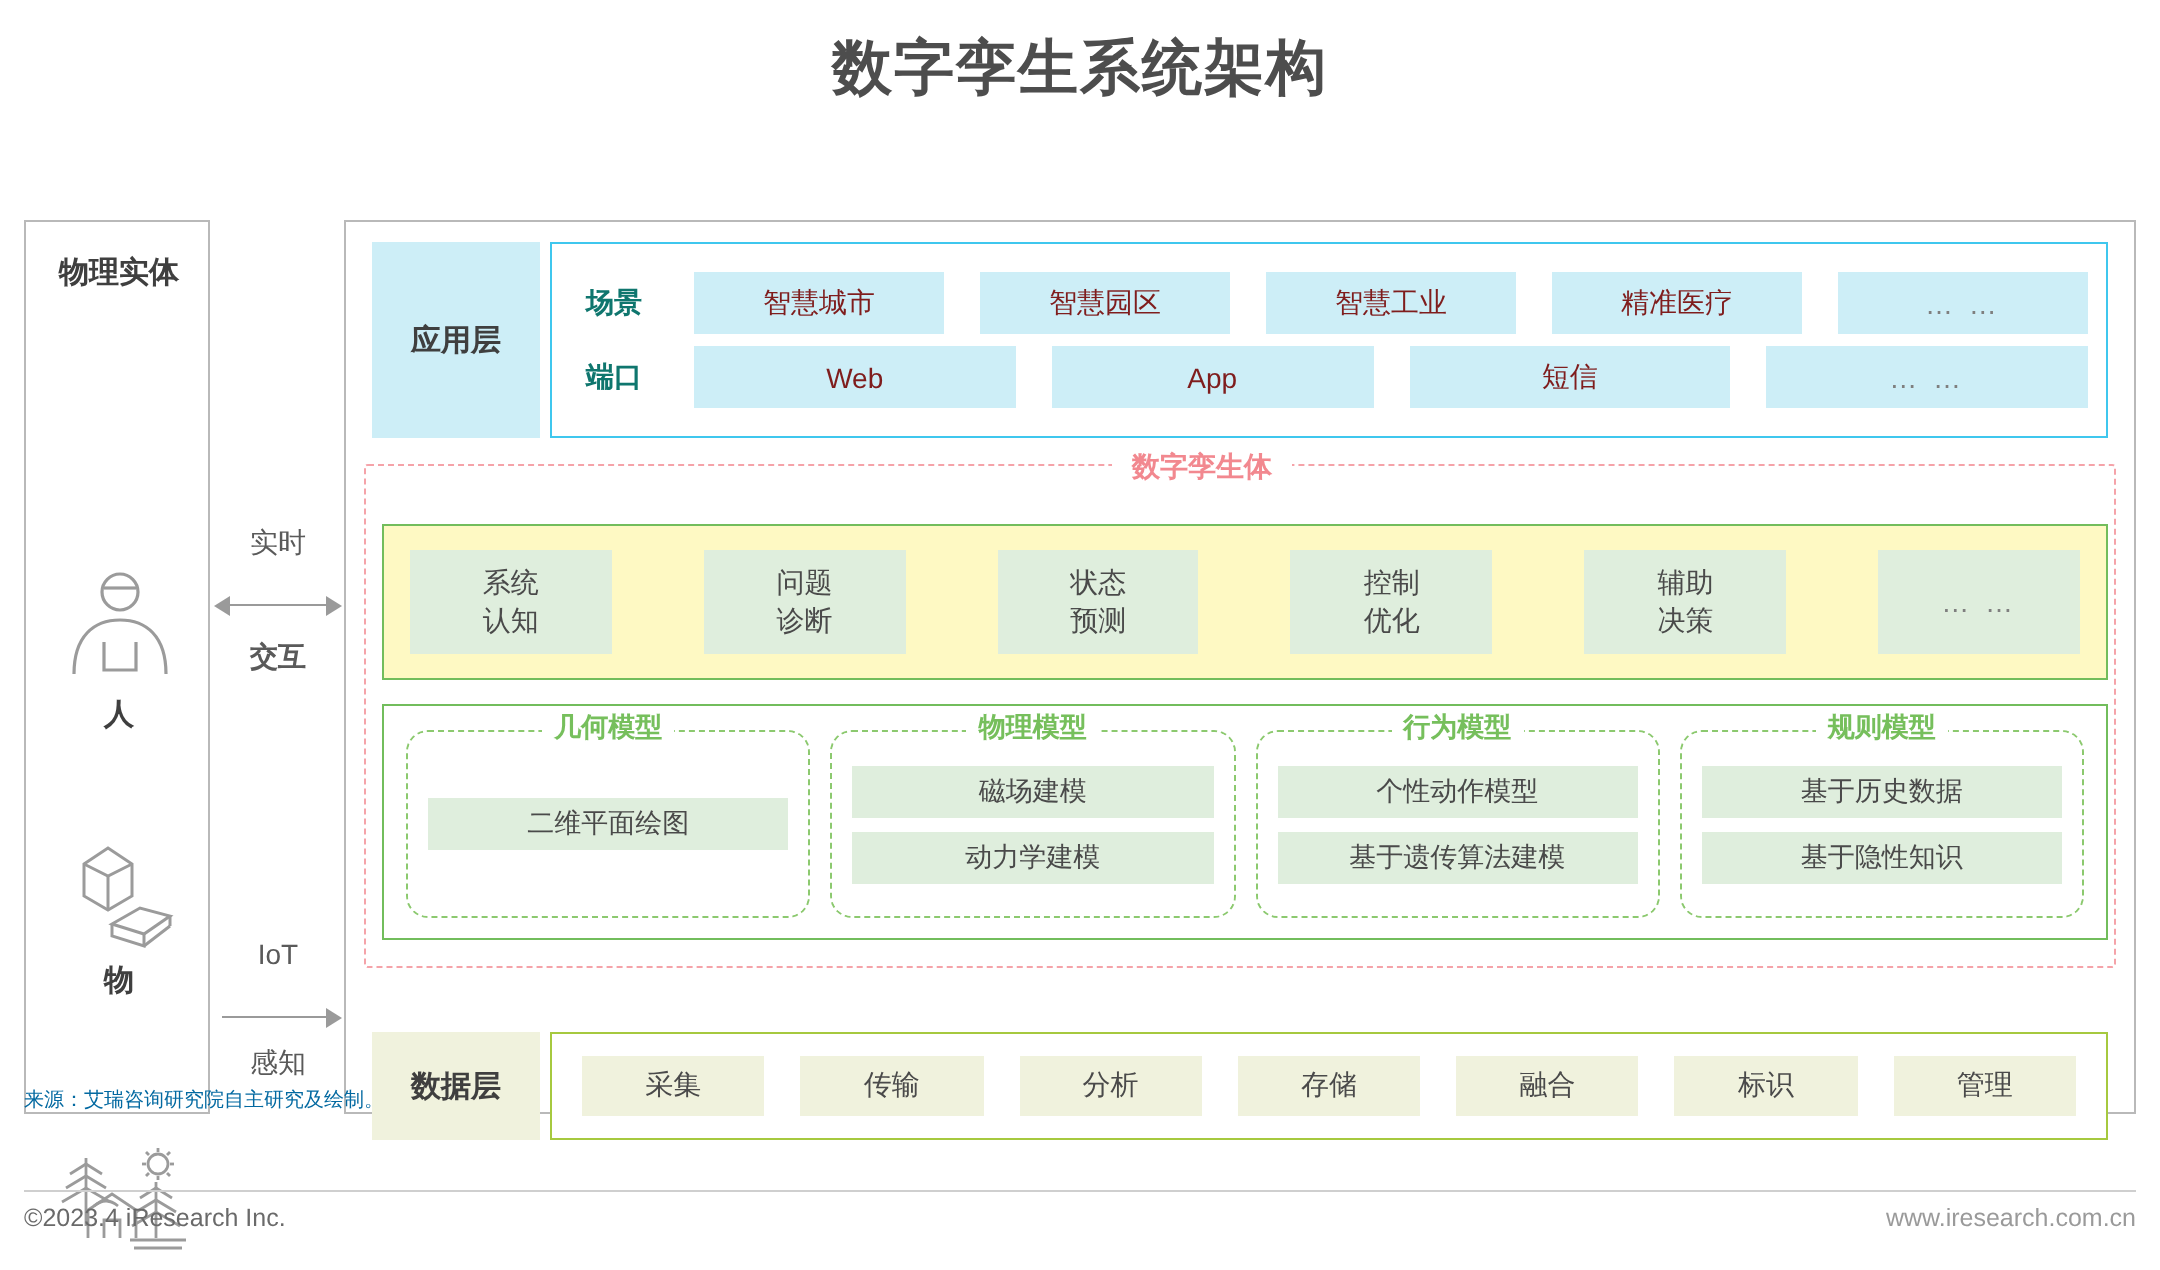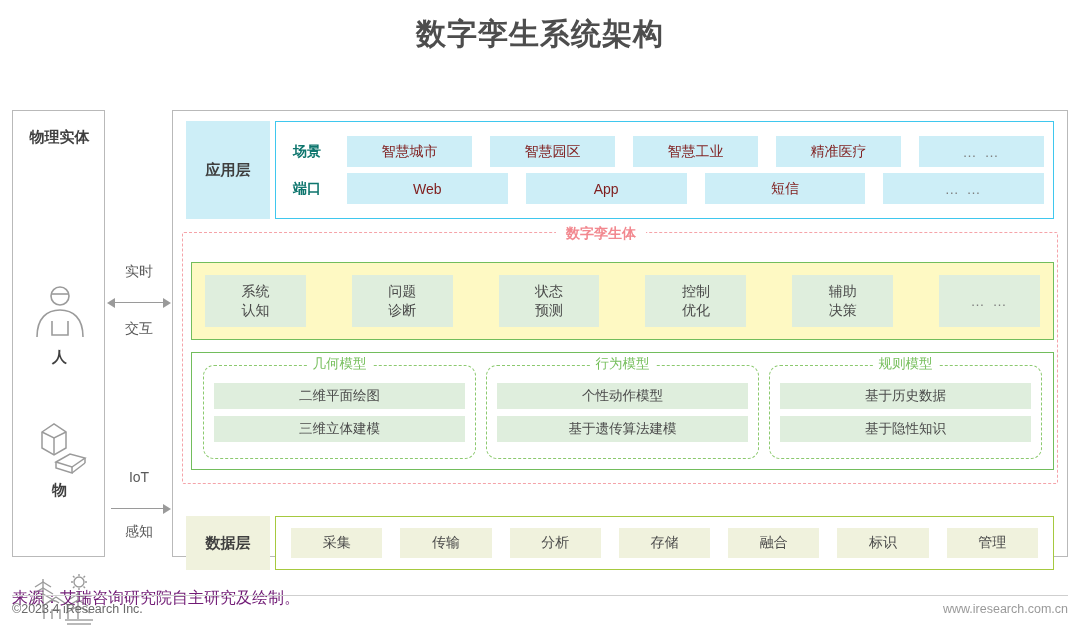--- a/index.html
+++ b/index.html
@@ -38,21 +38,21 @@
   .pi-thing{top:305px;}
   .pi-scene{top:462px;}
 
   
   .arrow-col{position:absolute;left:105px;top:110px;width:68px;height:447px;}
   .arrow-label{
     position:absolute;width:68px;text-align:center;
     font-size:14px;color:#5a5a5a;
   }
   .lbl-realtime{top:153px;}
-  .lbl-interact{top:210px;}
+  .lbl-interact{top:210px;font-weight:bold;}
   .lbl-iot{top:359px;}
   .lbl-sense{top:413px;}
   .arrow-line{position:absolute;height:1px;background:#9a9a9a;}
   .a1{left:6px;top:192px;width:56px;}
   .a2{left:6px;top:398px;width:56px;}
   .arrow-head{position:absolute;width:0;height:0;border-top:5px solid transparent;border-bottom:5px solid transparent;}
   .ah-right{border-left:8px solid #9a9a9a;}
   .ah-left{border-right:8px solid #9a9a9a;}
   .a1r{left:58px;top:188px;}
   .a1l{left:2px;top:188px;}
@@ -129,43 +129,43 @@
   }
   .model-group{
     flex:1;margin:12px 5px 10px 5px;position:relative;
     border:1.4px dashed #8cc96f;border-radius:11px;box-sizing:border-box;
     display:flex;flex-direction:column;justify-content:center;gap:7px;
     padding:8px 10px;
   }
   .model-group-title{
     position:absolute;top:-9px;left:50%;transform:translateX(-50%);
     background:#fff;padding:0 6px;white-space:nowrap;
-    font-size:13.5px;font-weight:normal;color:#76bf5c;line-height:14px;
+    font-size:13.5px;font-weight:bold;color:#76bf5c;line-height:14px;
   }
   .model-cell{
     height:26px;background:#dfeedd;display:flex;align-items:center;justify-content:center;
     font-size:13.5px;color:#4a4a4a;
   }
 
   
   .layer-data{left:186px;top:516px;width:868px;height:54px;}
   .layer-data .layer-label{background:#f0f2dd;}
   .layer-data .layer-body{
     border:1.6px solid #a6c93f;background:#fff;margin-left:5px;padding:0 6px;
   }
   .data-cell{
     flex:1;margin:0 9px;height:30px;background:#f0f2dd;
     display:flex;align-items:center;justify-content:center;
     font-size:14px;color:#4a4a4a;
   }
 
   
   .source-line{
-    position:absolute;left:12px;top:588px;
-    font-size:16px;color:#701a75;
+    position:absolute;left:12px;top:543px;
+    font-size:10px;color:#0369a1;
   }
   .rule{position:absolute;left:12px;width:1056px;height:1px;background:#cfcfcf;}
   .rule-1{top:595px;}
   .copyright{position:absolute;left:12px;top:602px;font-size:12.5px;color:#6a6a6a;}
   .website{position:absolute;right:12px;top:602px;font-size:12.5px;color:#9a9a9a;}
 </style>
 </head>
 <body>
 
 <div class="page">
@@ -297,23 +297,27 @@
       </div>
     </div>
   </div>
 
   <div class="layer layer-model">
     <div class="layer-body">
 
       <div class="model-group">
         <div class="model-group-title">几何模型</div>
         <div class="model-cell">二维平面绘图</div>
-        <div class="model-cell">三维立体建模</div>
-      </div>
-
+      </div>
+
+      <div class="model-group">
+        <div class="model-group-title">物理模型</div>
+        <div class="model-cell">磁场建模</div>
+        <div class="model-cell">动力学建模</div>
+      </div>
 
       <div class="model-group">
         <div class="model-group-title">行为模型</div>
         <div class="model-cell">个性动作模型</div>
         <div class="model-cell">基于遗传算法建模</div>
       </div>
 
       <div class="model-group">
         <div class="model-group-title">规则模型</div>
         <div class="model-cell">基于历史数据</div>

